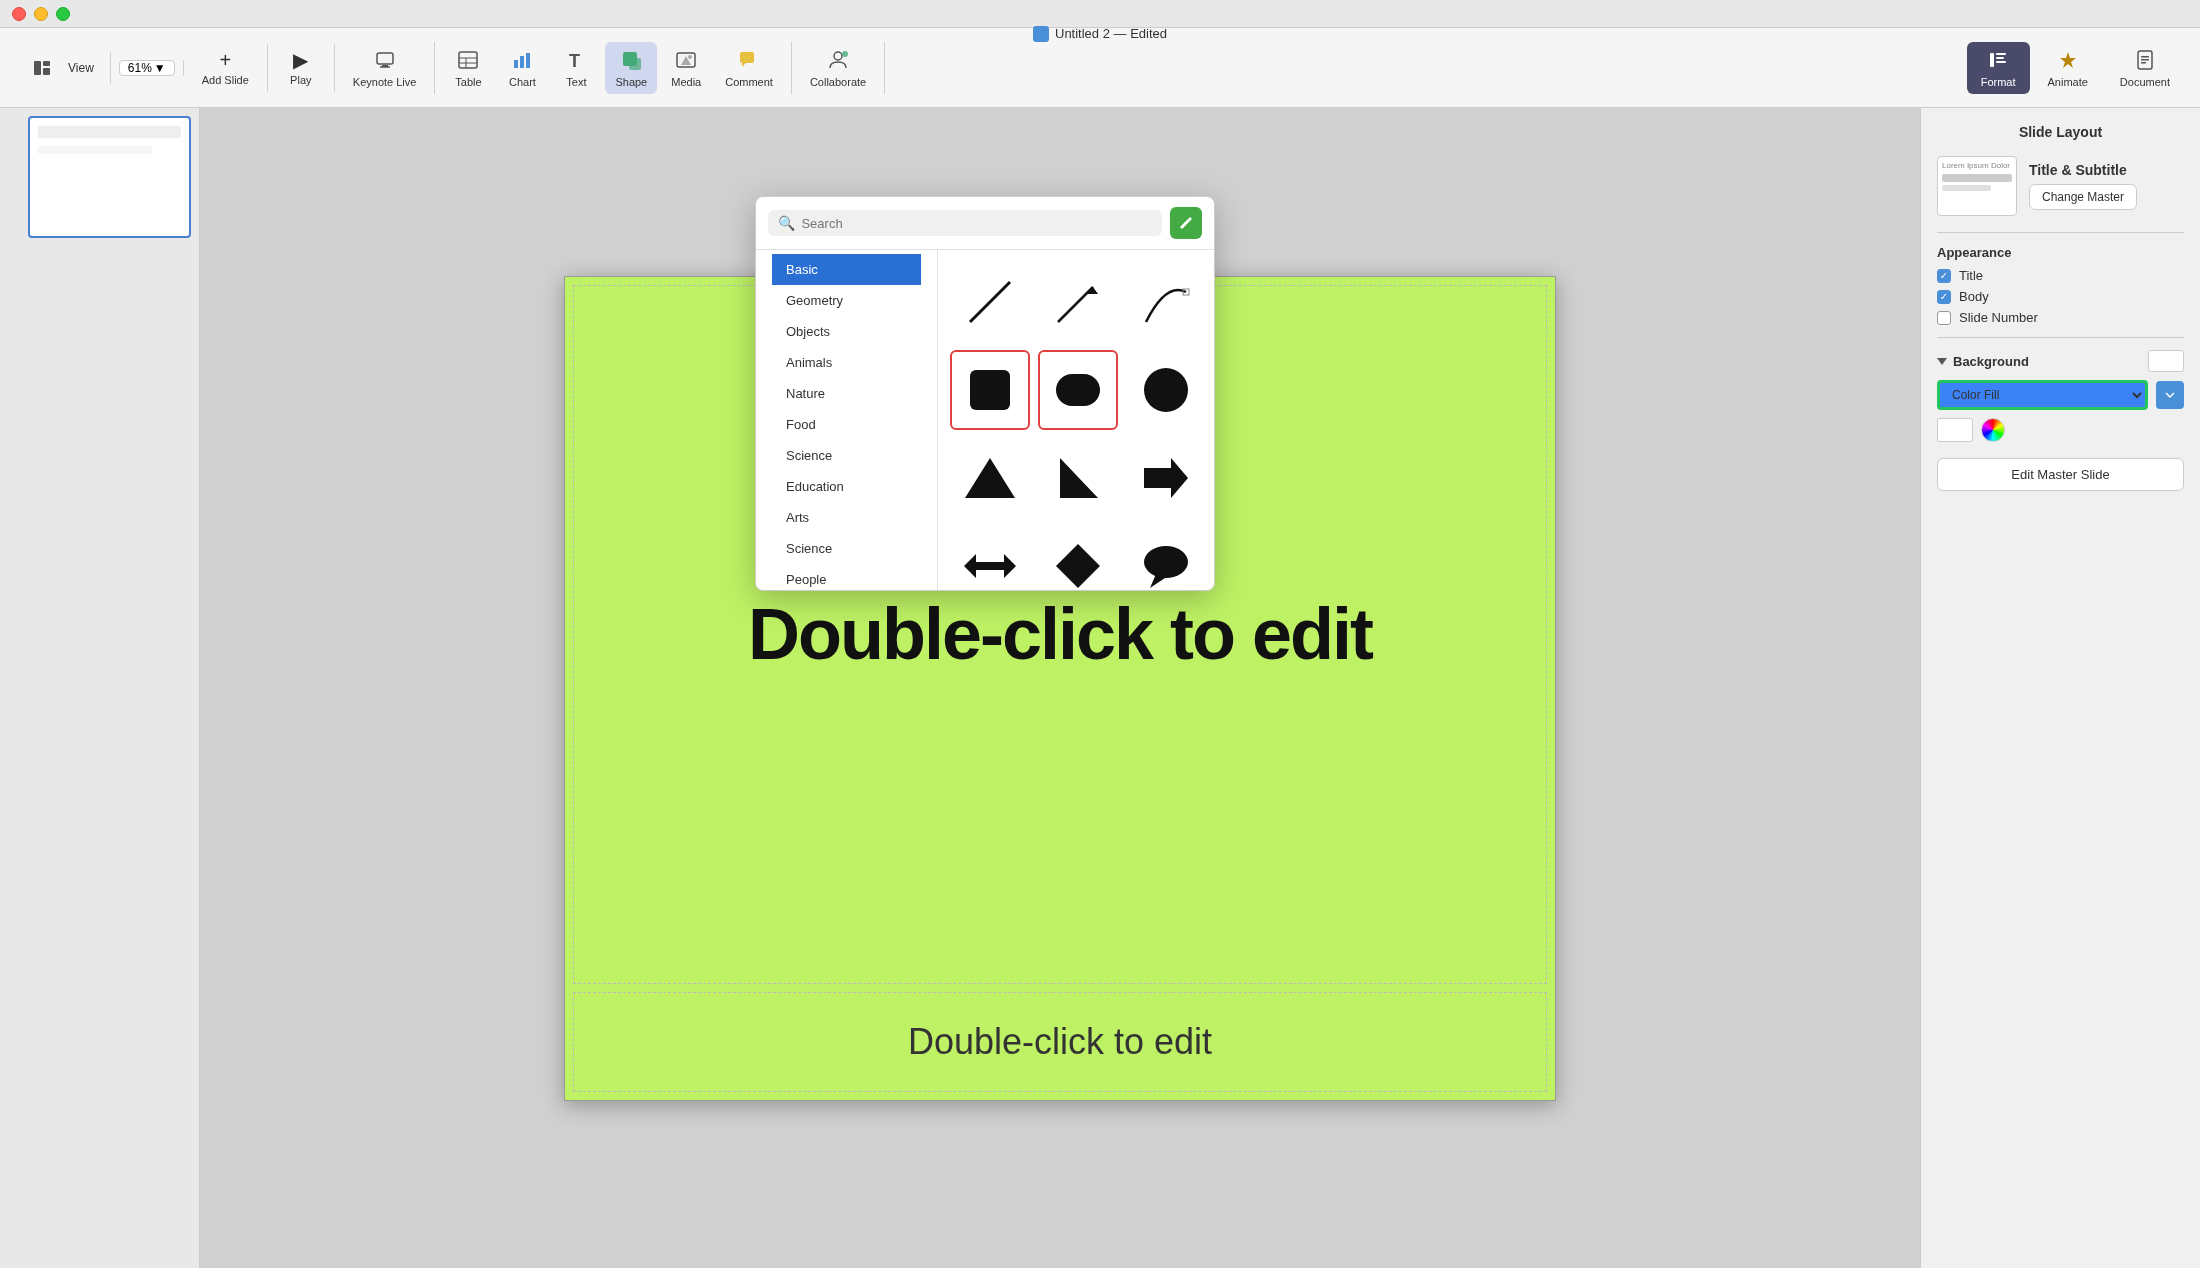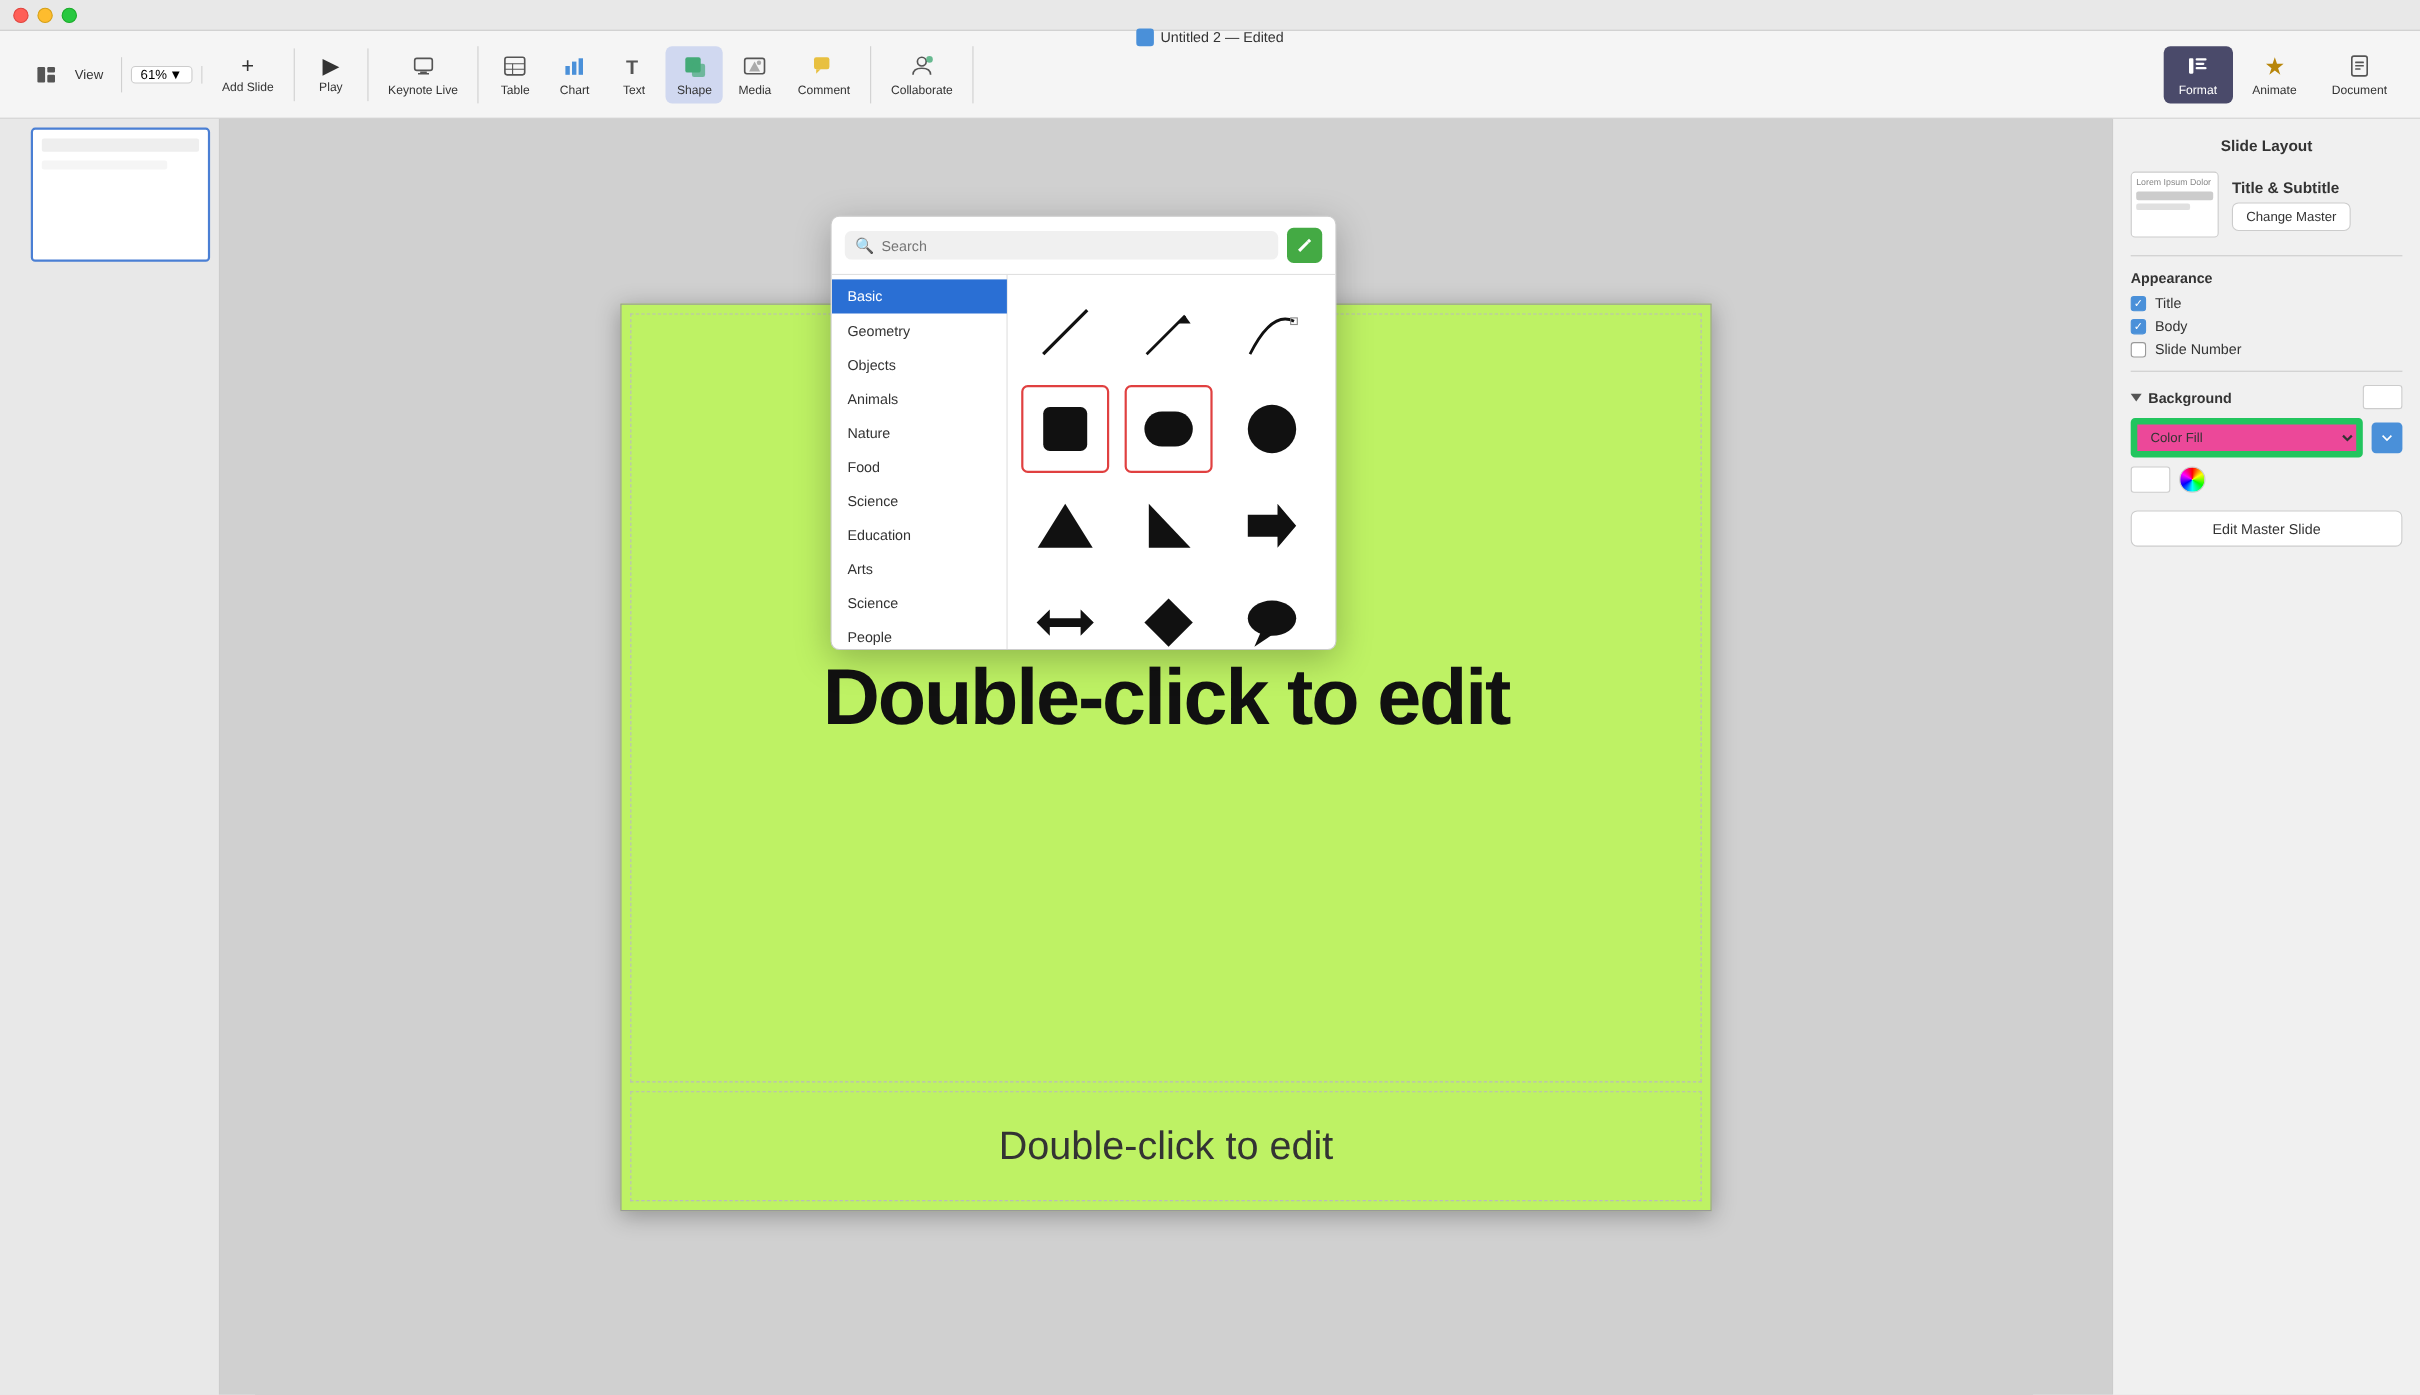--- a/index.html
+++ b/index.html
@@ -335,23 +335,23 @@
     }
     .bg-row {
       display: flex;
       align-items: center;
       gap: 8px;
       margin-bottom: 8px;
     }
     .bg-select {
       flex: 1;
       padding: 4px 8px;
-      border: 6px solid #22c55e;
+      border: 3px solid #22c55e;
       border-radius: 4px;
-      background: #ec4899;
+      background: #3b82f6;
       font-size: 12px;
       color: #333;
     }
     .bg-stepper {
       width: 28px;
       height: 28px;
       background: #4a90d9;
       border-radius: 4px;
       display: flex;
       align-items: center;
@@ -449,24 +449,24 @@
       justify-content: center;
       cursor: pointer;
       color: white;
       font-size: 16px;
     }
     .picker-body {
       display: flex;
       height: 340px;
     }
     .picker-list {
-      width: 160px;
+      width: 182px;
       border-right: 1px solid #e0e0e0;
       overflow-y: auto;
-      padding: 4px 0;
+      padding: 4px 16px;
     }
     .picker-item {
       padding: 8px 14px;
       font-size: 13px;
       color: #333;
       cursor: pointer;
     }
     .picker-item.active {
       background: #2a6fd4;
       color: white;

